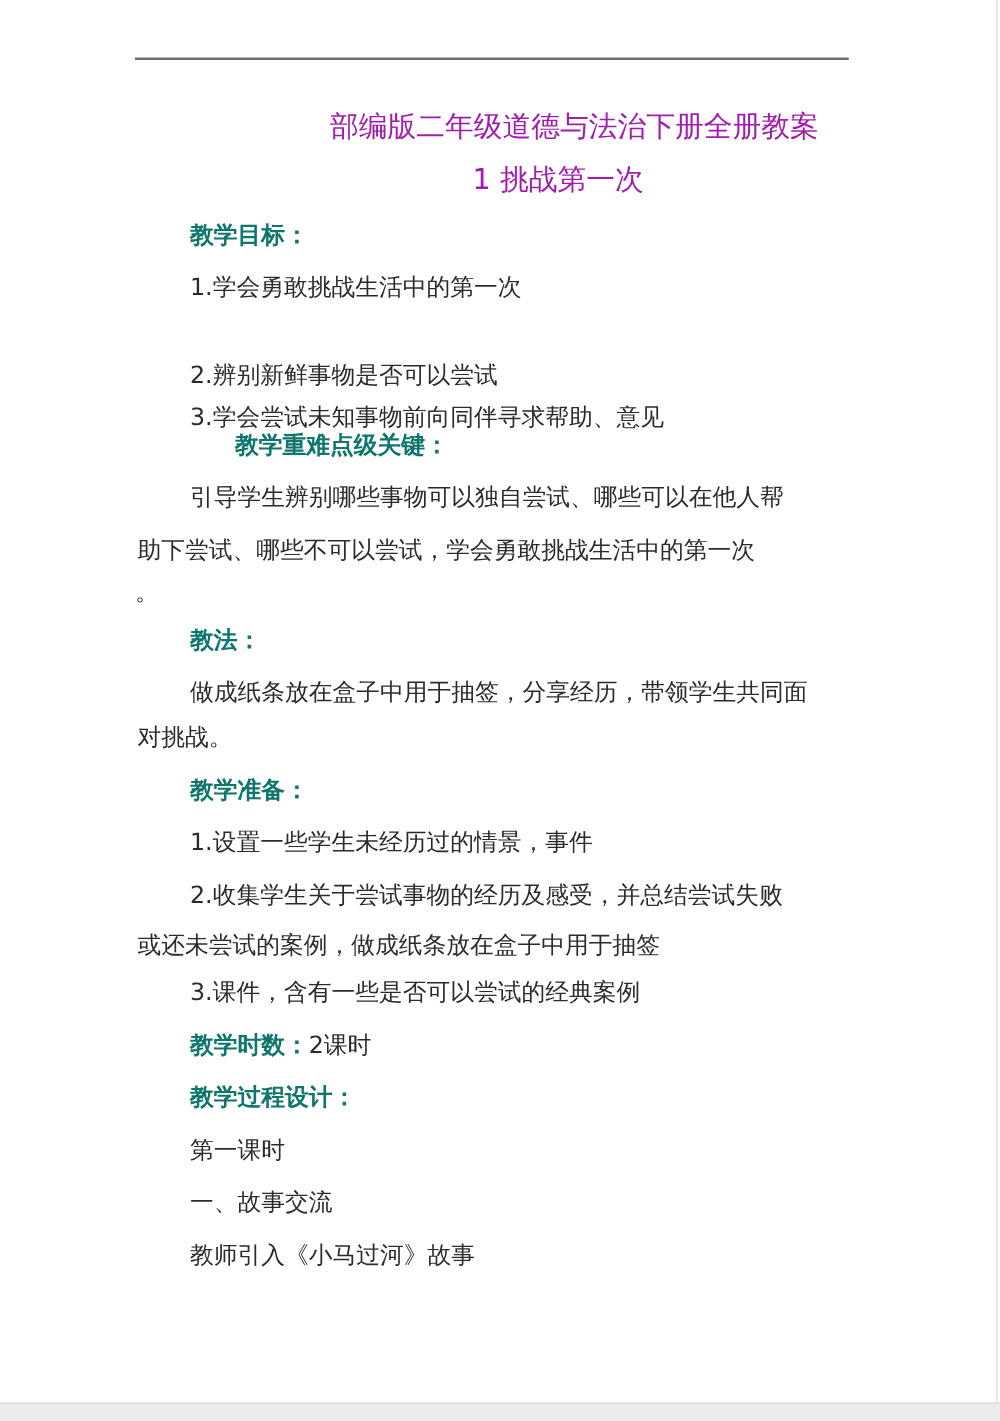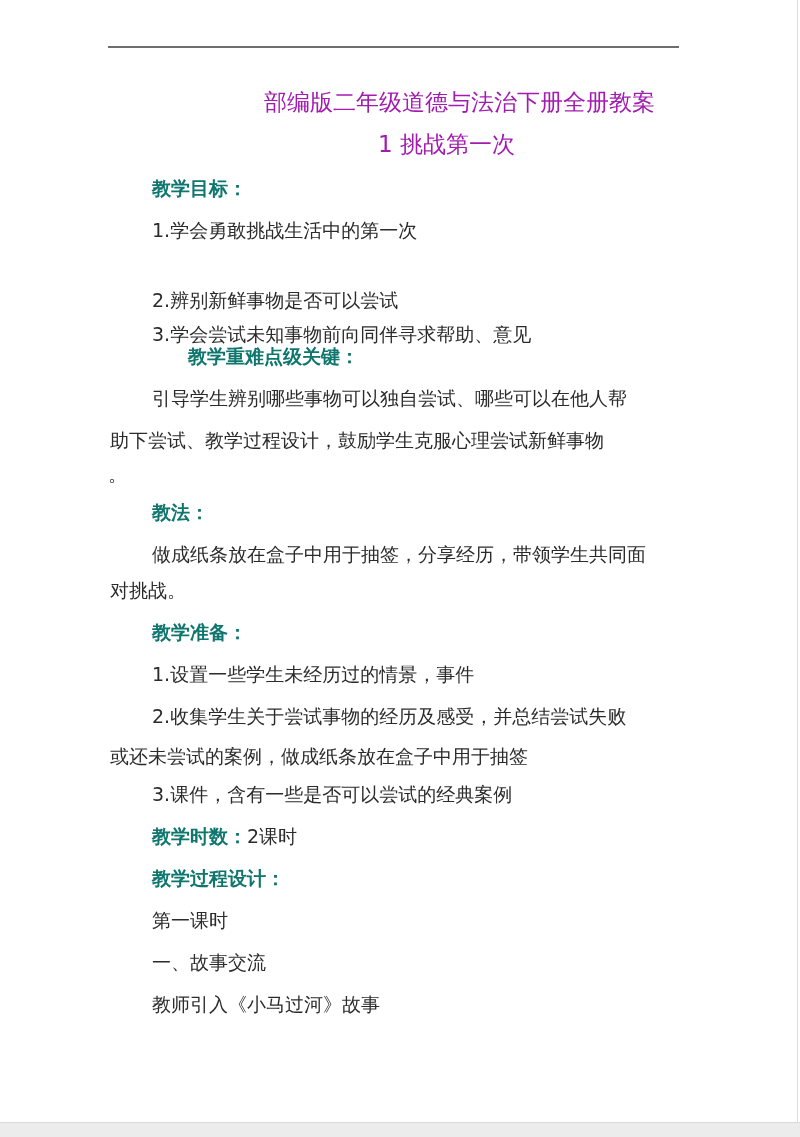--- a/index.html
+++ b/index.html
@@ -82,21 +82,21 @@
     <div class="line title" style="left:264px; top:90px;">部编版二年级道德与法治下册全册教案</div>
     <div class="line title" style="left:378px; top:132px;">1 挑战第一次</div>
 
     <div class="line heading" style="left:152px; top:176px;">教学目标：</div>
     <div class="line" style="left:152px; top:218px;">1.学会勇敢挑战生活中的第一次</div>
     <div class="line" style="left:152px; top:260px;margin-top:28px;">2.辨别新鲜事物是否可以尝试</div>
     <div class="line" style="left:152px; top:302px;margin-top:20px;">3.学会尝试未知事物前向同伴寻求帮助、意见</div>
 
     <div class="line heading" style="left:152px; top:344px;margin-left:36px;">教学重难点级关键：</div>
     <div class="line" style="left:152px; top:386px;">引导学生辨别哪些事物可以独自尝试、哪些可以在他人帮</div>
-    <div class="line" style="left:110px; top:428px;">助下尝试、教学过程设计，鼓励学生克服心理尝试新鲜事物</div>
+    <div class="line" style="left:110px; top:428px;">助下尝试、哪些不可以尝试，学会勇敢挑战生活中的第一次</div>
     <div class="line" style="left:108px; top:462px;">。</div>
 
     <div class="line heading" style="left:152px; top:500px;">教法：</div>
     <div class="line" style="left:152px; top:542px;">做成纸条放在盒子中用于抽签，分享经历，带领学生共同面</div>
     <div class="line" style="left:110px; top:578px;">对挑战。</div>
 
     <div class="line heading" style="left:152px; top:620px;">教学准备：</div>
     <div class="line" style="left:152px; top:662px;">1.设置一些学生未经历过的情景，事件</div>
     <div class="line" style="left:152px; top:704px;">2.收集学生关于尝试事物的经历及感受，并总结尝试失败</div>
     <div class="line" style="left:110px; top:744px;">或还未尝试的案例，做成纸条放在盒子中用于抽签</div>

